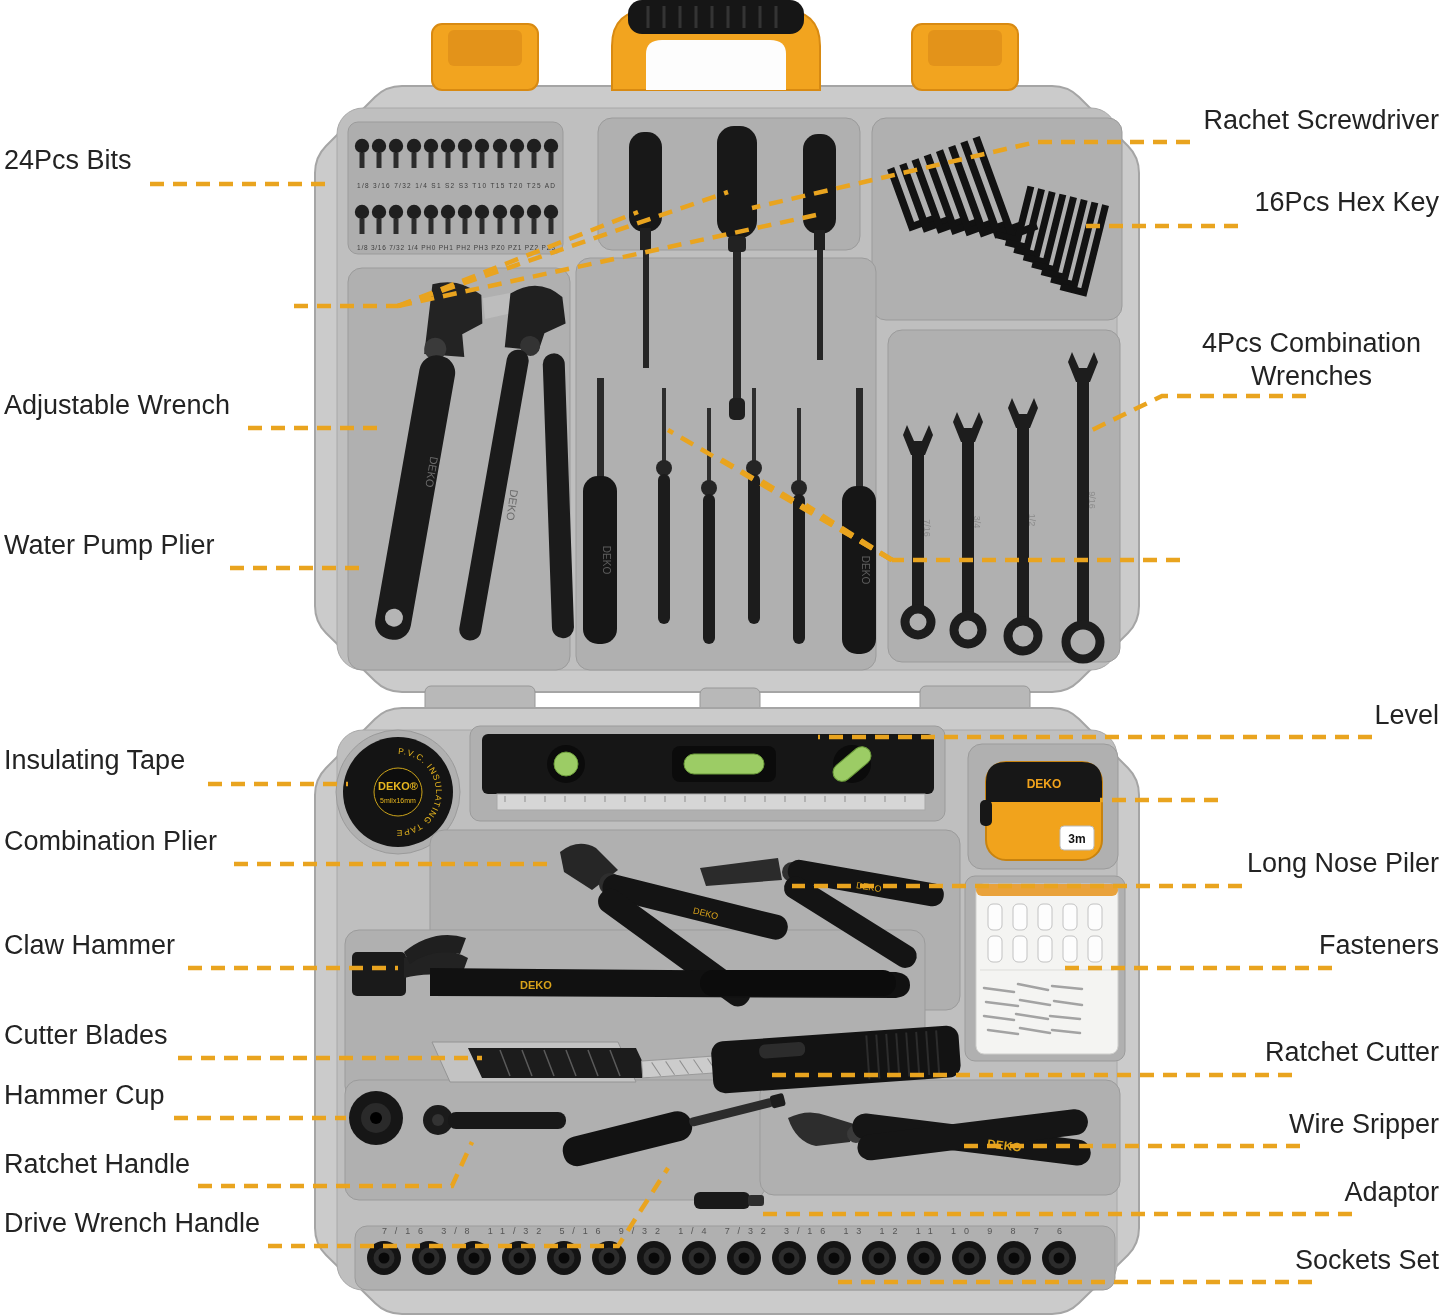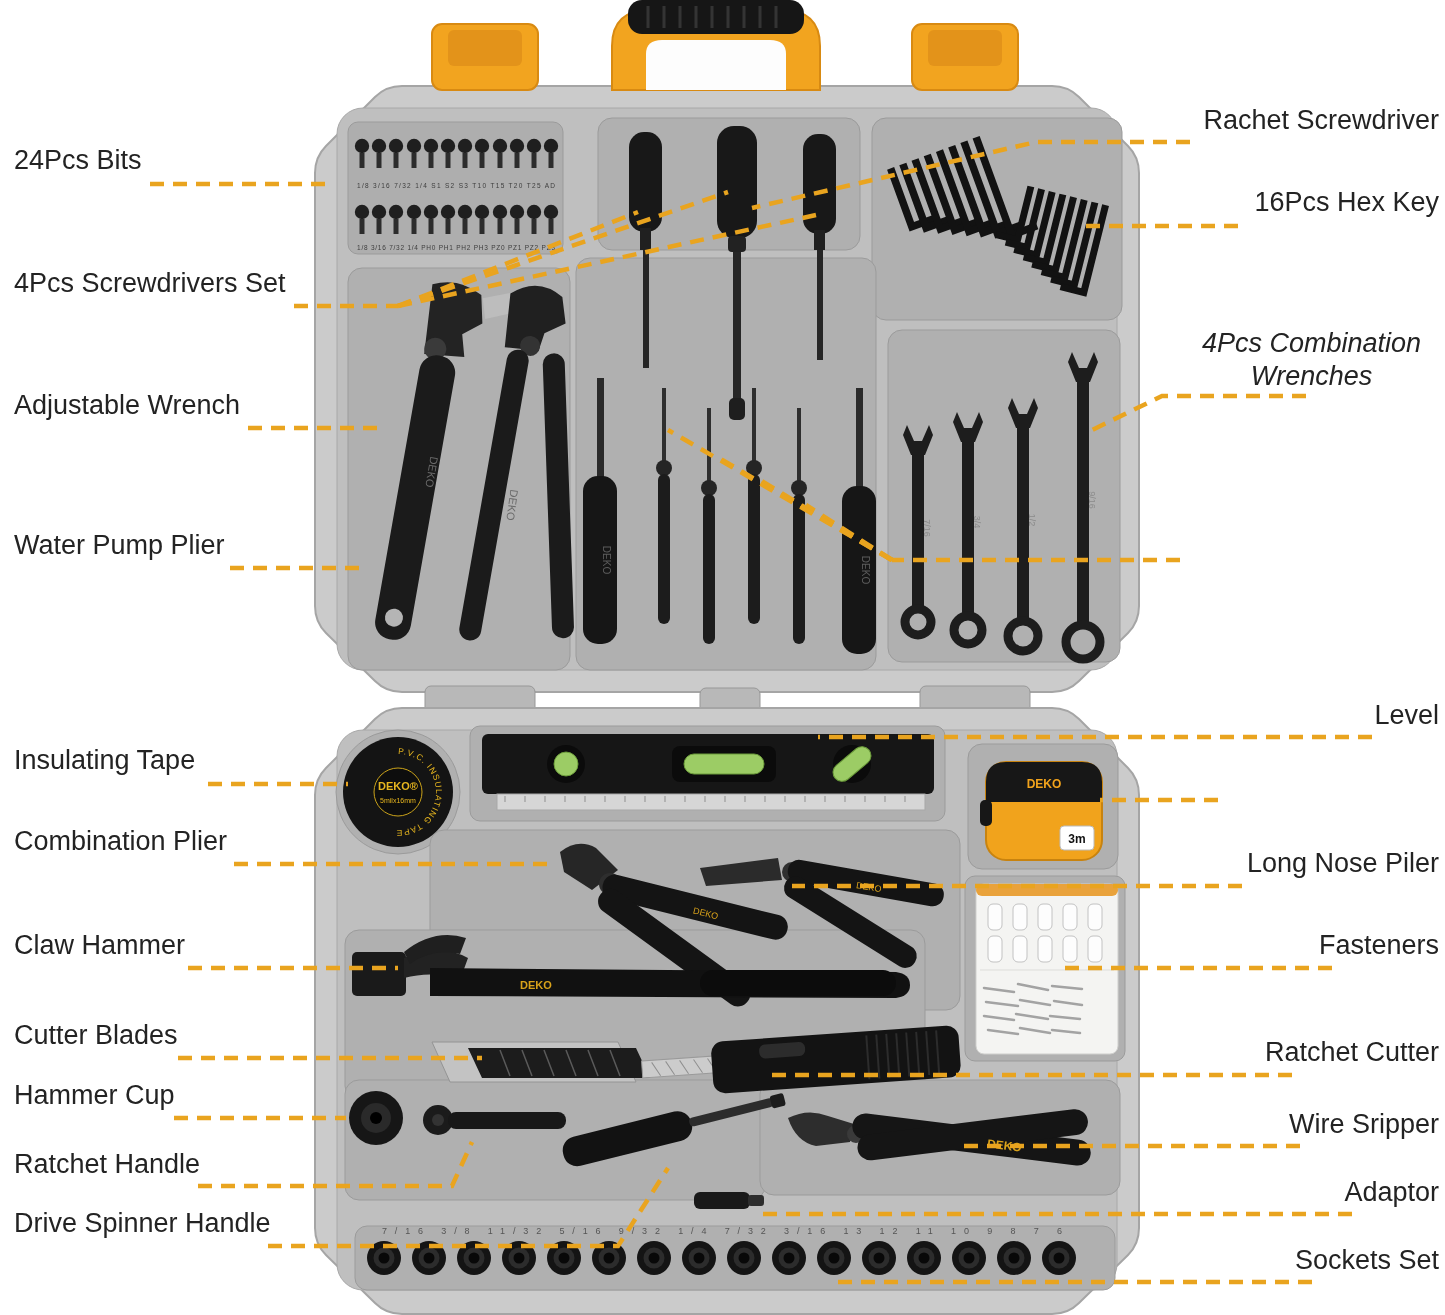--- a/index.html
+++ b/index.html
@@ -1,23 +1,23 @@
 <!DOCTYPE html>
 <html><head>
 <meta charset="utf-8">
 <style>
   html,body{margin:0;padding:0;background:#ffffff;}
   #stage{position:relative;width:1445px;height:1315px;background:#ffffff;overflow:hidden;
          font-family:"Liberation Sans", sans-serif;}
   #art{position:absolute;left:0;top:0;}
   .label{position:absolute;font-size:27px;font-weight:500;color:#232323;line-height:1.22;
          white-space:pre-line;}
-  .label.left{left:14px;text-align:center;}
+  .label.left{left:4px;text-align:center;}
   .label.right{right:6px;text-align:left;}
-  .label.multi{text-align:center;width:255px;font-style:italic;}
+  .label.multi{text-align:center;width:255px;}
 </style>
 </head>
 <body>
 
 <div id="stage">
 
 <svg id="art" width="1445" height="1315" viewBox="0 0 1445 1315" xmlns="http://www.w3.org/2000/svg">
 
   <defs>
     <g id="bitdef">
@@ -378,30 +378,29 @@
     <polyline points="1242,886 792,886"></polyline>
     <polyline points="1332,968 1064,968"></polyline>
     <polyline points="1292,1075 772,1075"></polyline>
     <polyline points="1300,1146 956,1146"></polyline>
     <polyline points="1352,1214 760,1214"></polyline>
     <polyline points="1312,1282 832,1282"></polyline>
   </g>
 </svg>
 
   <div class="label left" style="top:144px">24Pcs Bits</div>
-  <div class="label left" style="top:267px">4Pcs Screwdrivers Set</div>
   <div class="label left" style="top:389px">Adjustable Wrench</div>
   <div class="label left" style="top:529px">Water Pump Plier</div>
   <div class="label left" style="top:744px">Insulating Tape</div>
   <div class="label left" style="top:825px">Combination Plier</div>
   <div class="label left" style="top:929px">Claw Hammer</div>
   <div class="label left" style="top:1019px">Cutter Blades</div>
   <div class="label left" style="top:1079px">Hammer Cup</div>
   <div class="label left" style="top:1148px">Ratchet Handle</div>
-  <div class="label left" style="top:1207px">Drive Spinner Handle</div>
+  <div class="label left" style="top:1207px">Drive Wrench Handle</div>
 
   <div class="label right" style="top:104px">Rachet Screwdriver</div>
   <div class="label right" style="top:186px">16Pcs Hex Key</div>
   <div class="label right multi" style="top:327px">4Pcs Combination
 Wrenches</div>
   <div class="label right" style="top:699px">Level</div>
   <div class="label right" style="top:847px">Long Nose Piler</div>
   <div class="label right" style="top:929px">Fasteners</div>
   <div class="label right" style="top:1036px">Ratchet Cutter</div>
   <div class="label right" style="top:1108px">Wire Sripper</div>

